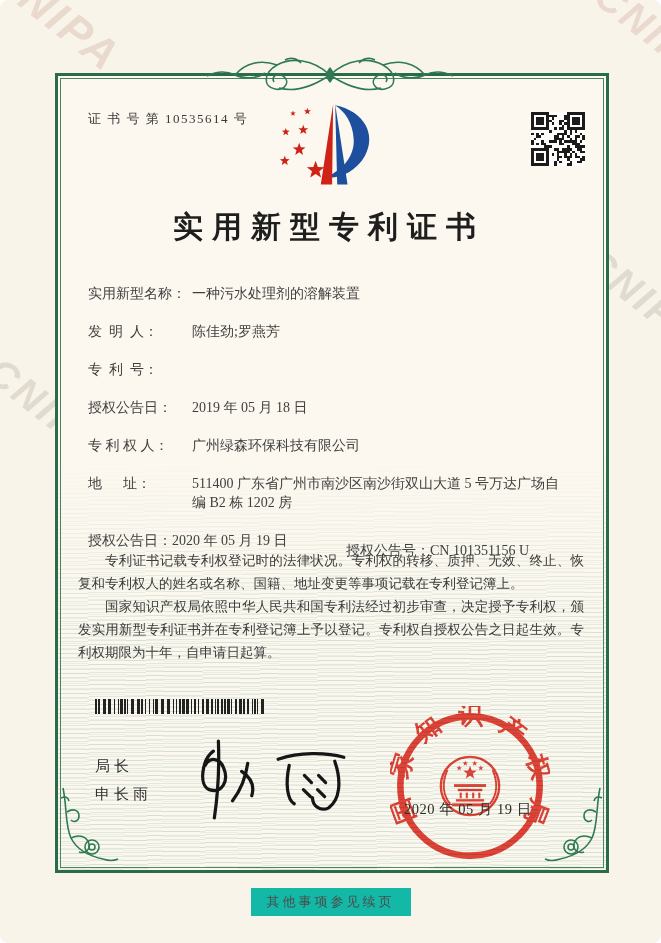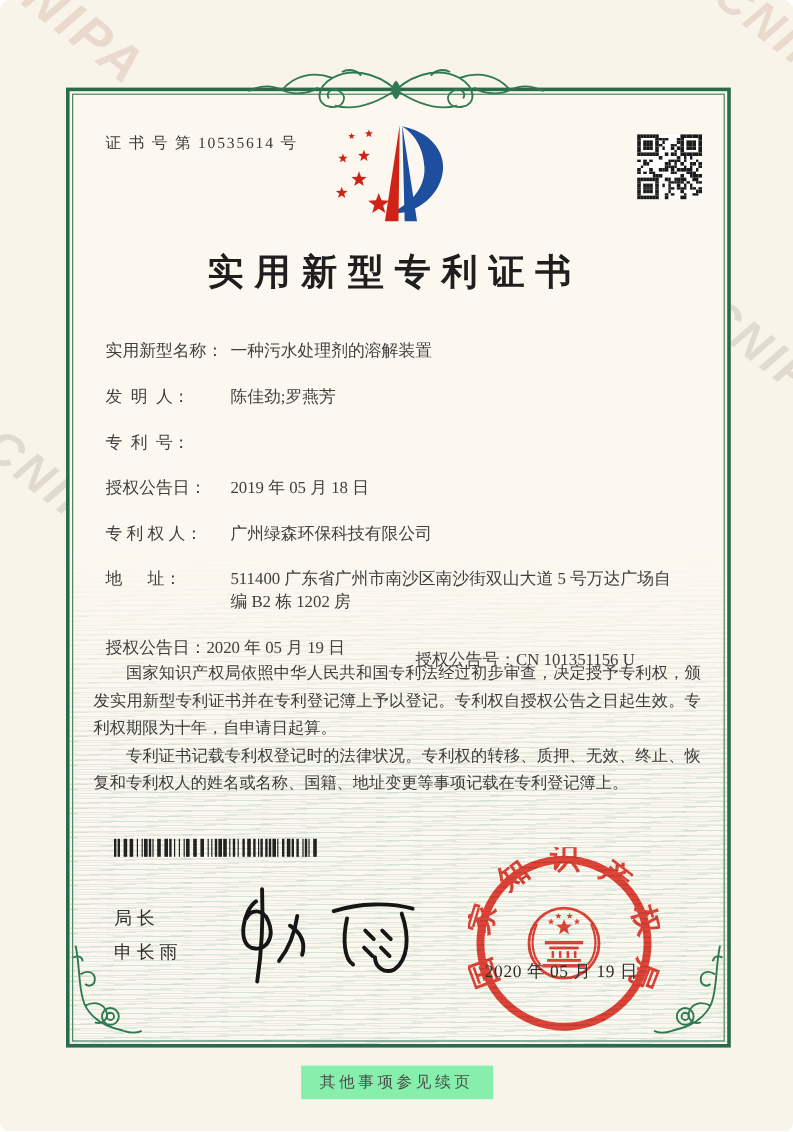--- a/index.html
+++ b/index.html
@@ -64,21 +64,21 @@
   .signature{position:absolute;left:185px;top:736px;width:172px;height:88px;}
   
   .seal{position:absolute;left:390px;top:706px;width:160px;height:160px;opacity:.88;
         mix-blend-mode:multiply;pointer-events:none;}
   .seal-date{position:absolute;left:404px;top:800px;width:150px;font-size:14.5px;
              color:#2e2c29;letter-spacing:.5px;z-index:2;}
   
   .page-info{position:absolute;left:55px;top:850px;width:548px;text-align:center;
              font-size:12.5px;color:#3c3c3c;letter-spacing:2px;}
   .footer-note{position:absolute;left:0;top:888px;width:100%;text-align:center;}
-  .footer-note span{display:inline-block;background:#86efac;padding:5px 16px;
+  .footer-note span{display:inline-block;background:#14b8a6;padding:5px 16px;
                     font-size:13px;color:#4c4c4c;letter-spacing:3px;}
   
   .flourish-top{position:absolute;left:205px;top:55px;width:250px;height:40px;}
   .corner{position:absolute;width:62px;height:80px;}
   .corner.bl{left:57px;top:786px;}
   .corner.br{left:544px;top:786px;transform:scaleX(-1);}
 </style>
 </head>
 <body>
 
@@ -592,22 +592,22 @@
           <span>2020 年 05 月 19 日</span>
         </span>
       <span class="g2">
           <span class="lbl">授权公告号：</span>
           <span>CN 101351156 U</span>
         </span>
     </div>
   </div>
 
   <div class="paras">
+    <p>专利证书记载专利权登记时的法律状况。专利权的转移、质押、无效、终止、恢复和专利权人的姓名或名称、国籍、地址变更等事项记载在专利登记簿上。</p>
     <p>国家知识产权局依照中华人民共和国专利法经过初步审查，决定授予专利权，颁发实用新型专利证书并在专利登记簿上予以登记。专利权自授权公告之日起生效。专利权期限为十年，自申请日起算。</p>
-    <p>专利证书记载专利权登记时的法律状况。专利权的转移、质押、无效、终止、恢复和专利权人的姓名或名称、国籍、地址变更等事项记载在专利登记簿上。</p>
   </div>
 
   <div class="barcode" id="barcode">
       <span style="width:2px;background:#222"></span>
       <span style="width:1px;background:transparent"></span>
       <span style="width:2px;background:#222"></span>
       <span style="width:3px;background:transparent"></span>
       <span style="width:3px;background:#222"></span>
       <span style="width:2px;background:transparent"></span>
       <span style="width:3px;background:#222"></span>

